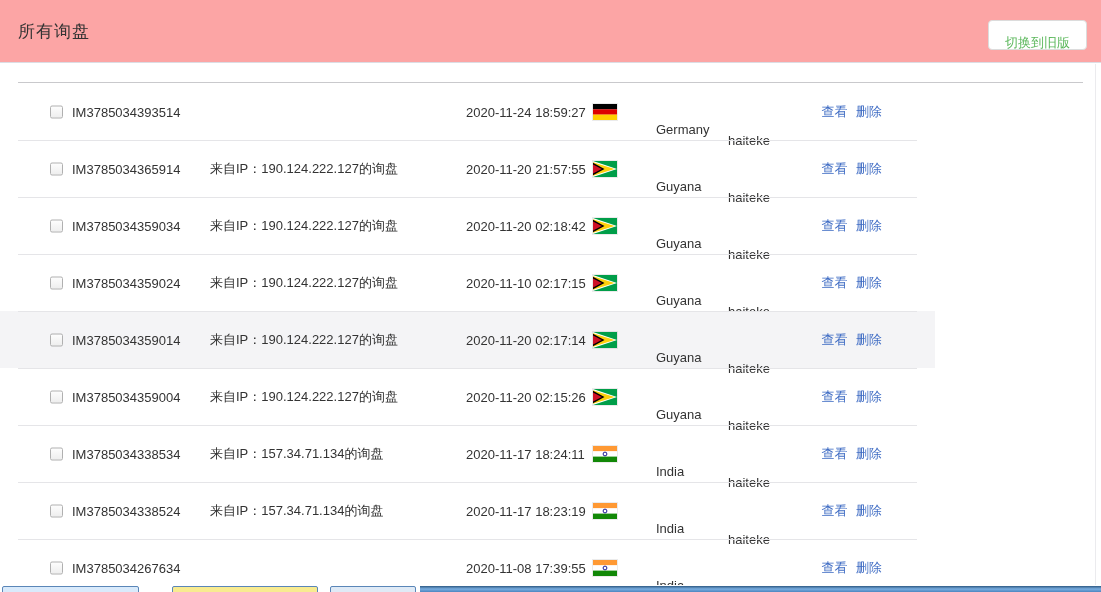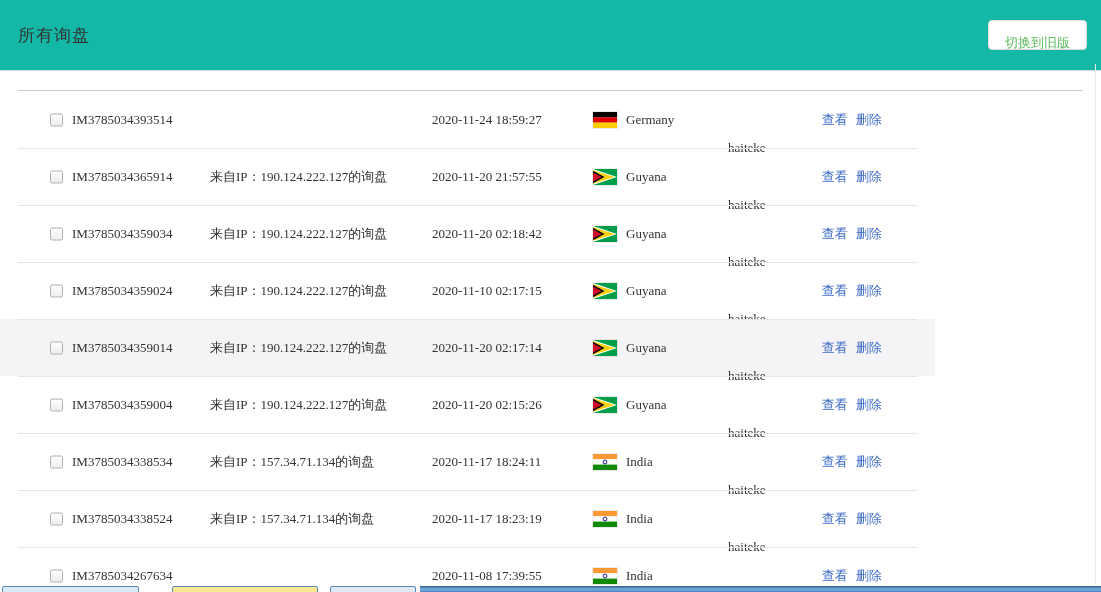--- a/index.html
+++ b/index.html
@@ -6,59 +6,59 @@
   body {
     width:1101px; height:592px; overflow:hidden; position:relative;
     background:#fff;
     font-family:"Liberation Sans","DejaVu Sans",sans-serif;
     -webkit-font-smoothing:antialiased;
   }
   .page { position:absolute; inset:0; overflow:hidden; }
 
   
   .hdr {
-    position:relative; height:71px; background:#14b8a6;
+    position:relative; height:63px; background:#fca5a5;
     border-bottom:1px solid #dcdde4; box-sizing:border-box;
   }
   .hdr h1 {
     margin:0; position:absolute; left:18px; top:50%; transform:translateY(-50%);
     font-size:17px; font-weight:normal; color:#333; letter-spacing:1px;
   }
   .switch-btn {
     position:absolute; right:14px; top:20px; height:30px; padding:8px 16px;
     background:#fff; border:1px solid #dcdcdc; border-radius:4px;
     color:var(--button-green,#5cb85c); font-size:13px; cursor:pointer;
     font-family:inherit; line-height:28px;
   }
 
   
   .table-wrap { position:relative; }
   .top-rule { margin:19px 18px 0 18px; border-top:1px solid #c9c9cc; }
-  .row { position:relative; height:57px; width:935px;font-family:Liberation Serif, serif; }
+  .row { position:relative; height:57px; width:935px; }
   .row.highlight { background:var(--highlight-row,#f4f4f6); }
   #rows .row + .row::before {
     content:""; position:absolute; top:0; left:18px; right:18px;
     border-top:1px solid #e5e5e8;
   }
   .row .cell {
     position:absolute; top:50%; transform:translateY(-50%);
     font-size:13px; color:#333; white-space:nowrap;
   }
   .cb {
     position:absolute; left:50px; top:50%; transform:translateY(-50%);
     width:13px; height:13px; box-sizing:border-box;
     border:1px solid #b0b0b0; border-radius:2px;
     background:linear-gradient(180deg,#fdfdfd,#eee); cursor:pointer;
   }
   .c-id   { left:72px;  }
   .c-link { left:210px; color:var(--link-blue,#3c63b0); text-decoration:none; cursor:pointer; }
-  .c-date { left:432px; }
+  .c-date { left:466px; }
   .c-flag { left:593px; width:24px; height:16px; line-height:0; }
   .c-flag svg { width:24px; height:16px; display:block; box-shadow:0 0 0 1px rgba(0,0,0,0.08); }
-  .c-country { left:626px; }
+  .c-country { left:656px;margin-top:17px; }
   .c-user { left:728px;margin-top:28px; }
   .c-actions { right:53px; }
   .c-actions a {
     color:var(--action-blue,#3f6cc4); text-decoration:none; cursor:pointer; margin-left:5px;
   }
   .c-actions a:first-child { margin-left:0; }
 
   .right-edge { position:absolute; top:64px; bottom:0; right:5px; width:1px; background:#ebebee; }
 
   

